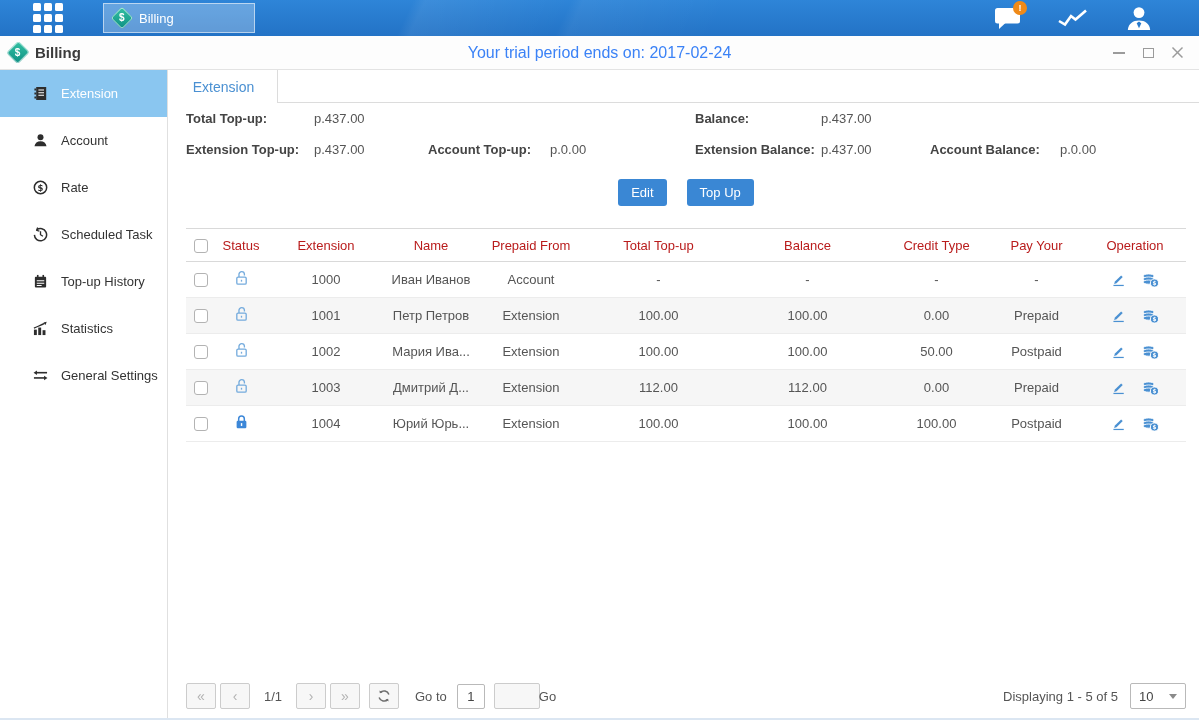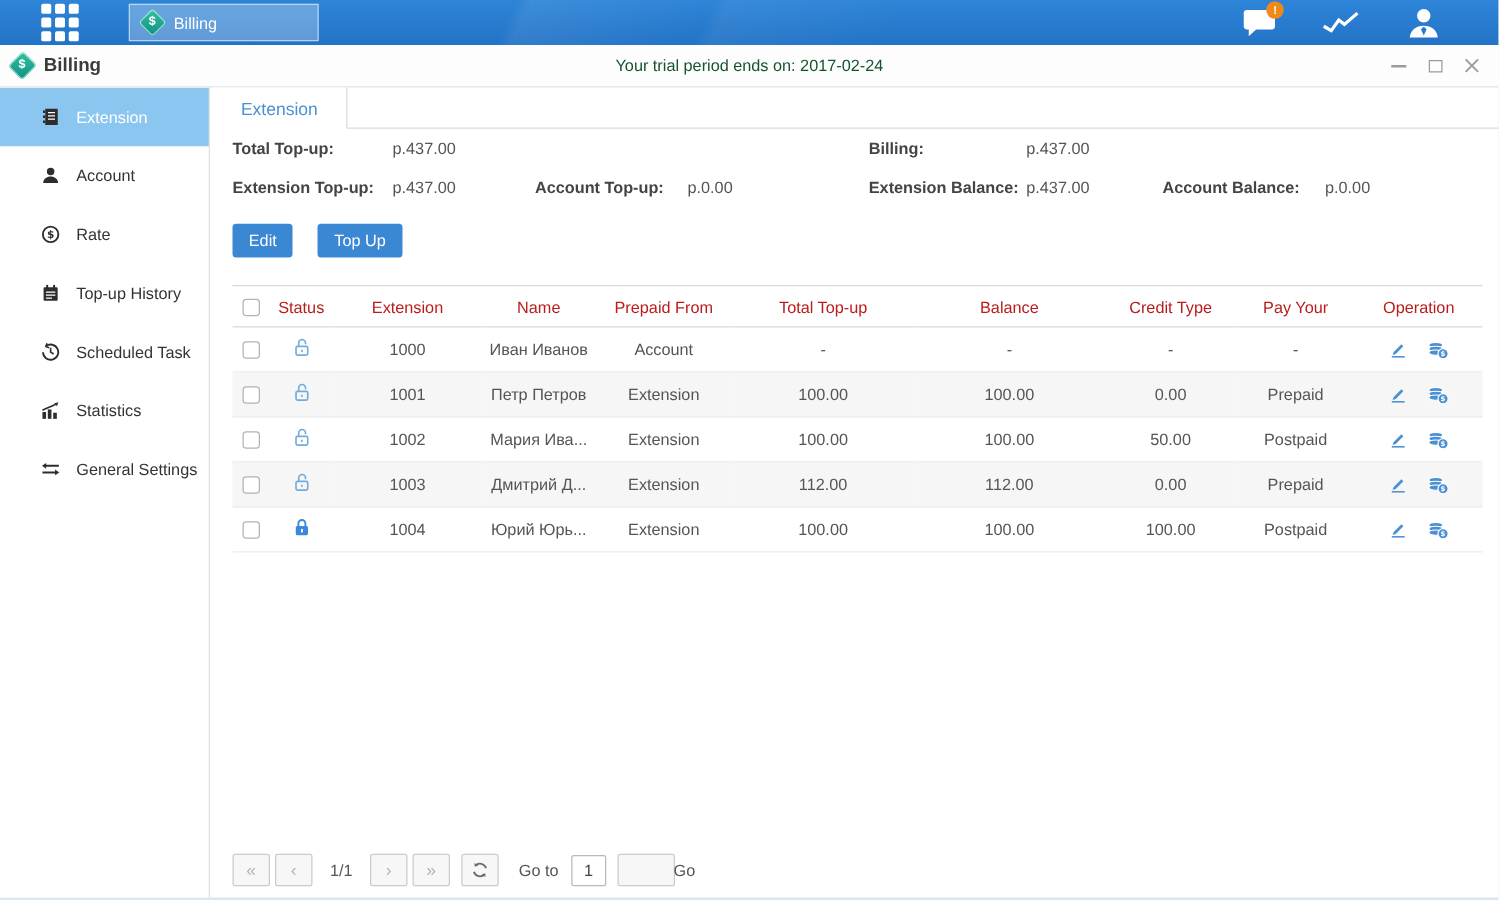--- a/index.html
+++ b/index.html
@@ -22,21 +22,21 @@
   .taskbar-right { margin-left:auto; margin-right:44px; display:flex; align-items:center; gap:34px; }
   .tb-icon { position:relative; cursor:pointer; display:flex; align-items:center; justify-content:center; width:32px; height:28px; }
   .badge { position:absolute; top:-3px; right:-4px; width:14px; height:14px; border-radius:50%; background:#ef8a18;
     color:#fff; font-size:9px; font-weight:bold; display:flex; align-items:center; justify-content:center; }
 
   
   .titlebar { height:34px; background:#fdfdfd; border-bottom:1px solid #e3e3e3; display:flex; align-items:center; position:relative; }
   .title-left { margin-left:10px; display:flex; align-items:center; gap:9px; z-index:2; }
   .title-left .diamond { width:17px; height:17px; }
   .win-title { font-size:15px; font-weight:bold; color:#3b3b3b; }
-  .trial { position:absolute; left:0; right:0; text-align:center; color:#14532d; font-size:13px; }
+  .trial { position:absolute; left:0; right:0; text-align:center; color:#3b82f6; font-size:16px; }
   .win-controls { margin-left:auto; margin-right:12px; display:flex; align-items:center; gap:9px; z-index:2; }
   .wc { width:20px; height:20px; display:flex; align-items:center; justify-content:center; cursor:pointer; }
   .wc-min { width:12px; height:2px; background:#9b9b9b; }
   .wc-max { width:11px; height:10px; border:1.5px solid #9b9b9b; }
 
   
   .bodyrow { display:flex; height:650px; border-bottom:2px solid #dbe6f2; }
   .sidebar { width:168px; flex:0 0 168px; border-right:1px solid #e0e0e0; background:#fff; }
   .side-item { height:47px; display:flex; align-items:center; gap:13px; padding-left:32px; font-size:13px; color:#333; cursor:pointer; }
   .side-item.active { background:#8ac6f0; color:#fff; }
@@ -53,21 +53,21 @@
   
   .summary { display:flex; font-size:13px; }
   .sum-col-left { width:509px; flex:0 0 509px; }
   .sum-row { height:31px; display:flex; align-items:center; }
   .sum-label { font-weight:bold; color:#444; }
   .sum-val { color:#555; }
   .w128{width:128px}.w114{width:114px}.w122{width:122px}
   .w126{width:126px}.w109{width:109px}.w130{width:130px}
 
   
-  .actions { margin-top:14px; display:flex; gap:20px; }
+  .actions { margin-top:14px; display:flex; gap:20px;justify-content:center; }
   .btn-blue { background:#3a87d4; border:none; border-radius:3px; height:27px; padding:0 13px;
     color:#fff; font-size:13px; font-family:inherit; cursor:pointer; }
 
   
   .exttable { width:100%; border-collapse:collapse; margin-top:22px; font-size:13px; color:#555; table-layout:fixed; }
   .exttable th { font-weight:normal; height:33px; border-top:1px solid #d9d9d9; border-bottom:1px solid #d9d9d9; color:#b91c1c; text-align:center; }
   .exttable td { height:35px; border-bottom:1px solid #ececec; text-align:center; }
   .exttable tbody tr:nth-child(even) { background:#f6f6f6; }
   .checkbox { display:inline-block; width:14px; height:14px; border:1px solid #b3b3b3; border-radius:3px; background:#fff; vertical-align:middle; cursor:pointer; }
   .op-cell { display:flex; align-items:center; justify-content:center; gap:16px; height:35px; }
@@ -183,38 +183,38 @@
         <span class="sicon">
           <svg width="15" height="15" viewBox="0 0 16 16">
               <circle cx="8" cy="8" r="6.6" fill="none" stroke="#2d2d2d" stroke-width="1.6"></circle>
               <text x="8" y="11.3" font-size="9" font-weight="bold" text-anchor="middle" fill="#2d2d2d" font-family="DejaVu Sans">$</text>
             </svg>
         </span>
         <span>Rate</span>
       </div>
       <div class="side-item">
         <span class="sicon">
+          <svg width="15" height="15" viewBox="0 0 16 16" fill="none">
+              <path d="M4 3.1 A6.5 6.5 0 1 1 1.5 8.4" stroke="#2d2d2d" stroke-width="1.6"></path>
+              <path d="M4.9 0.6 L3.9 3.5 6.8 4.4" fill="none" stroke="#2d2d2d" stroke-width="1.3"></path>
+              <path d="M8 4.4 V8.2 L10.6 9.8" stroke="#2d2d2d" stroke-width="1.4"></path>
+            </svg>
+        </span>
+        <span>Scheduled Task</span>
+      </div>
+      <div class="side-item">
+        <span class="sicon">
           <svg width="15" height="15" viewBox="0 0 16 16">
               <rect x="2" y="3" width="12" height="11.4" rx="1" fill="#2d2d2d"></rect>
               <rect x="4.2" y="1" width="1.7" height="3.4" fill="#2d2d2d"></rect>
               <rect x="10.1" y="1" width="1.7" height="3.4" fill="#2d2d2d"></rect>
               <path fill="#fff" d="M4 6.6h8v1.1H4zm0 2.6h8v1.1H4zm0 2.6h5.2v1.1H4z"></path>
             </svg>
         </span>
         <span>Top-up History</span>
-      </div>
-      <div class="side-item">
-        <span class="sicon">
-          <svg width="15" height="15" viewBox="0 0 16 16" fill="none">
-              <path d="M4 3.1 A6.5 6.5 0 1 1 1.5 8.4" stroke="#2d2d2d" stroke-width="1.6"></path>
-              <path d="M4.9 0.6 L3.9 3.5 6.8 4.4" fill="none" stroke="#2d2d2d" stroke-width="1.3"></path>
-              <path d="M8 4.4 V8.2 L10.6 9.8" stroke="#2d2d2d" stroke-width="1.4"></path>
-            </svg>
-        </span>
-        <span>Scheduled Task</span>
       </div>
       <div class="side-item">
         <span class="sicon">
           <svg width="15" height="15" viewBox="0 0 16 16">
               <rect x="1" y="9.2" width="3.1" height="5.8" fill="#2d2d2d"></rect>
               <rect x="5.6" y="7" width="3.1" height="8" fill="#2d2d2d"></rect>
               <rect x="10.2" y="9.8" width="3.1" height="5.2" fill="#2d2d2d"></rect>
               <path d="M1 7.6 C4.5 6 8 4.6 12.4 2.6" stroke="#2d2d2d" stroke-width="1.4" fill="none"></path>
               <path d="M14.6 0.8 l-3.4 .8 2.2 2.6 z" fill="#2d2d2d"></path>
             </svg>
@@ -251,21 +251,21 @@
           </div>
           <div class="sum-row">
             <span class="sum-label w128">Extension Top-up:</span>
             <span class="sum-val w114">p.437.00</span>
             <span class="sum-label w122">Account Top-up:</span>
             <span class="sum-val">p.0.00</span>
           </div>
         </div>
         <div class="sum-col-right">
           <div class="sum-row">
-            <span class="sum-label w126">Billing:</span>
+            <span class="sum-label w126">Balance:</span>
             <span class="sum-val">p.437.00</span>
           </div>
           <div class="sum-row">
             <span class="sum-label w126">Extension Balance:</span>
             <span class="sum-val w109">p.437.00</span>
             <span class="sum-label w130">Account Balance:</span>
             <span class="sum-val">p.0.00</span>
           </div>
         </div>
       </div>
@@ -496,17 +496,24 @@
           <svg width="14" height="14" viewBox="0 0 16 16" fill="none" stroke="#6e6e6e" stroke-width="1.7">
             <path d="M13.6 6.3 A6 6 0 0 0 3.6 4.1"></path>
             <path d="M2.4 9.7 A6 6 0 0 0 12.4 11.9"></path>
             <path d="M2.8 1.6 L3.3 4.8 6.5 4.1z" fill="#6e6e6e" stroke="none"></path>
             <path d="M13.2 14.4 L12.7 11.2 9.5 11.9z" fill="#6e6e6e" stroke="none"></path>
           </svg>
         </span>
         <span class="goto-label">Go to</span>
         <input class="goto-input" value="1" style="">
         <button class="go-btn">Go</button>
+        <div class="pg-right">
+          <span>Displaying 1 - 5 of 5</span>
+          <span class="pg-select">
+            <span>10</span>
+            <span class="tri"></span>
+          </span>
+        </div>
       </div>
 
     </div>
   </div>
 </div>
 
 </body></html>

